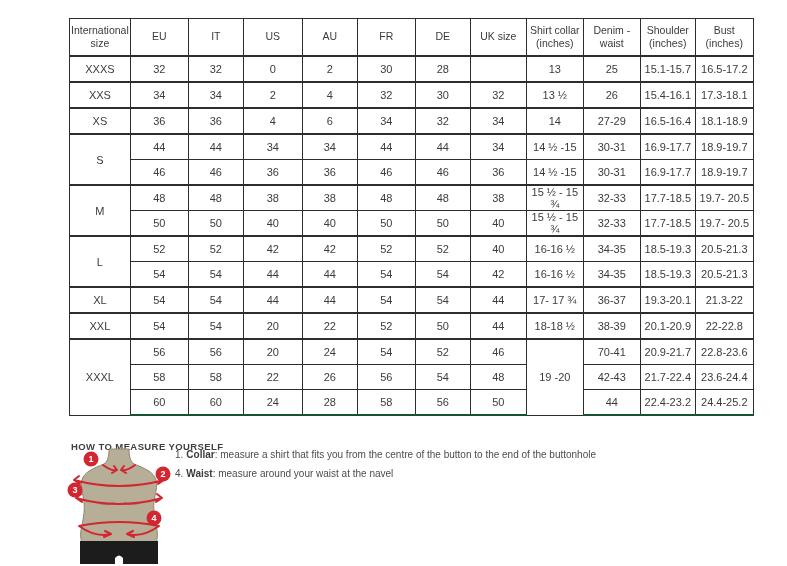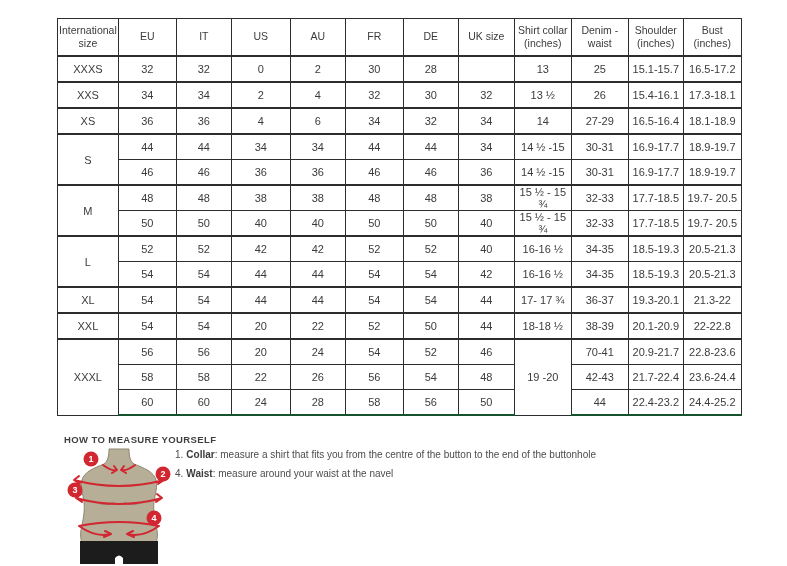--- a/index.html
+++ b/index.html
@@ -2,40 +2,40 @@
 <html><head>
 <meta charset="utf-8">
 <style>
   html,body{margin:0;padding:0;}
   body{
     width:787px;height:566px;position:relative;background:#ffffff;
     font-family:"Liberation Sans","DejaVu Sans",sans-serif;overflow:hidden;
   }
   
   .chart-table{
-    position:absolute;left:57px;top:18px;
+    position:absolute;left:69px;top:18px;
     border-collapse:collapse;table-layout:fixed;
     font-size:11px;color:#3b3b3b;
   }
   .chart-table th,.chart-table td{
     border:1px solid #2d2d2d;
     text-align:center;vertical-align:middle;
     padding:0 1px;background:#ffffff;
     font-weight:normal;
   }
   .chart-table thead th{
     height:36px;font-size:10.5px;line-height:1.25;
     border-bottom:2px solid #2d2d2d;
   }
   .chart-table tbody td{height:24px;}
   .chart-table tbody tr.group-first td{border-top:2px solid #2d2d2d;}
   .chart-table tbody tr:last-child td{border-bottom:2px solid #14532d;}
   
   .measure-title{
-    position:absolute;left:60px;top:430px;margin:4px;
+    position:absolute;left:60px;top:430px;margin:11px;
     font-size:9.5px;font-weight:bold;letter-spacing:.4px;color:#3f3f3f;
   }
   .mannequin{position:absolute;left:66px;top:446px;}
   .steps{
     position:absolute;left:175px;top:449px;
     font-size:10px;color:#4c4c4c;line-height:12px;
   }
   .step{margin-bottom:6.5px;white-space:nowrap;}
   .step .step-num{margin-right:3px;}
   .step b{color:#3c3c3c;}

